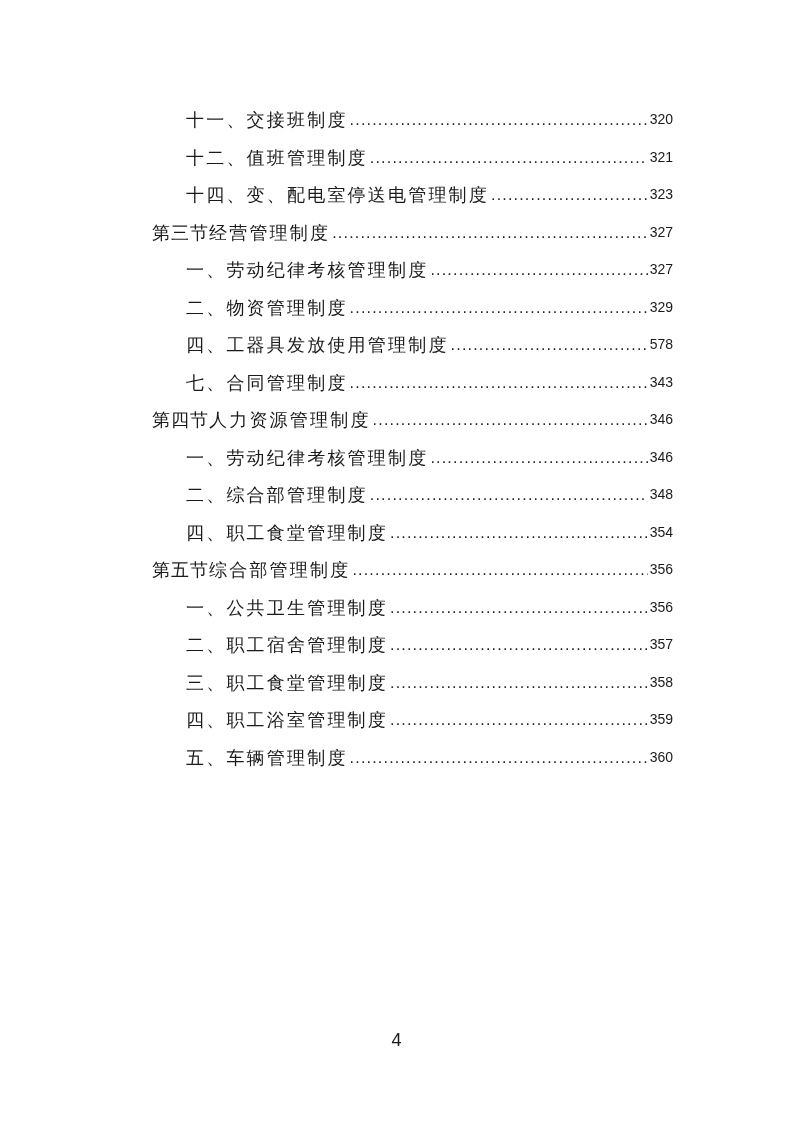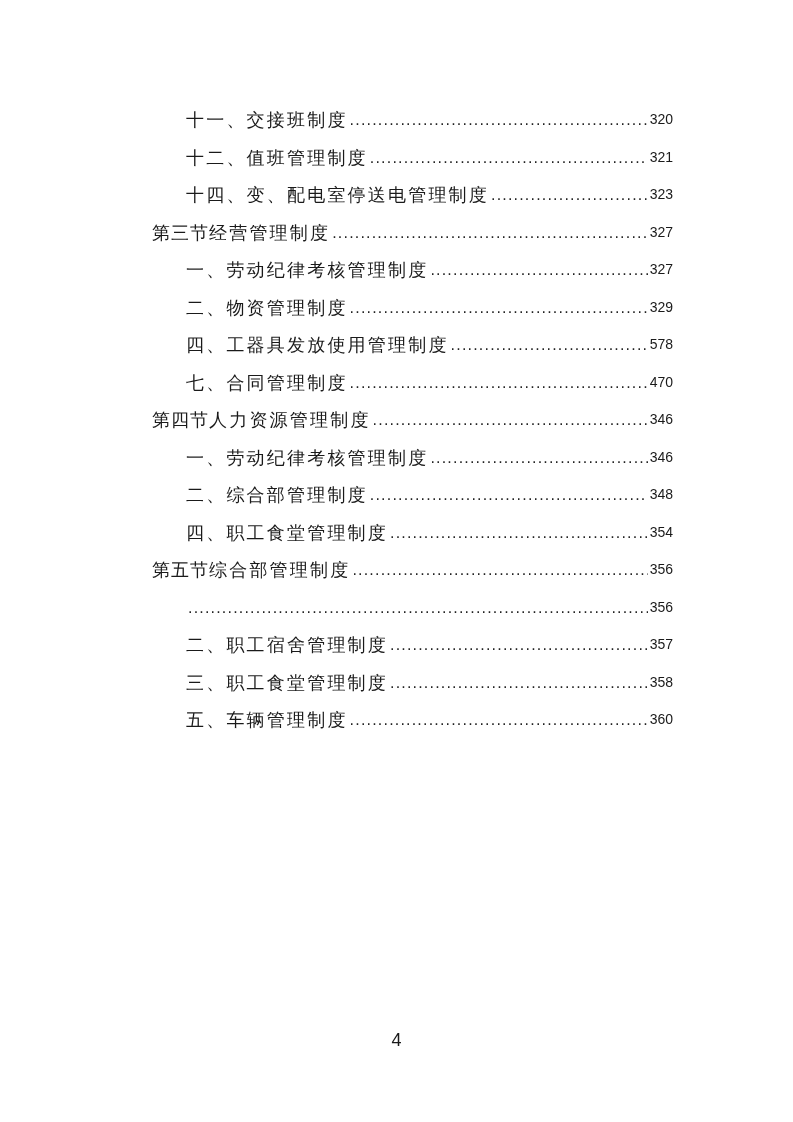--- a/index.html
+++ b/index.html
@@ -55,21 +55,21 @@
       <span class="page">329</span>
     </div>
   <div class="row sub">
       <span class="title">四、工器具发放使用管理制度</span>
       <span class="leader"></span>
       <span class="page">578</span>
     </div>
   <div class="row sub">
       <span class="title">七、合同管理制度</span>
       <span class="leader"></span>
-      <span class="page">470</span>
+      <span class="page">343</span>
     </div>
 
   <div class="row">
       <span class="title sec-label">第四节</span>
       <span class="title">人力资源管理制度</span>
       <span class="leader"></span>
       <span class="page">346</span>
     </div>
   <div class="row sub">
       <span class="title">一、劳动纪律考核管理制度</span>
@@ -87,33 +87,39 @@
       <span class="page">354</span>
     </div>
 
   <div class="row">
       <span class="title sec-label">第五节</span>
       <span class="title">综合部管理制度</span>
       <span class="leader"></span>
       <span class="page">356</span>
     </div>
   <div class="row sub">
+      <span class="title">一、公共卫生管理制度</span>
       <span class="leader"></span>
       <span class="page">356</span>
     </div>
   <div class="row sub">
       <span class="title">二、职工宿舍管理制度</span>
       <span class="leader"></span>
       <span class="page">357</span>
     </div>
   <div class="row sub">
       <span class="title">三、职工食堂管理制度</span>
       <span class="leader"></span>
       <span class="page">358</span>
     </div>
   <div class="row sub">
+      <span class="title">四、职工浴室管理制度</span>
+      <span class="leader"></span>
+      <span class="page">359</span>
+    </div>
+  <div class="row sub">
       <span class="title">五、车辆管理制度</span>
       <span class="leader"></span>
       <span class="page">360</span>
     </div>
 </div>
 
 <div class="page-number">4</div>
 
 </body></html>

